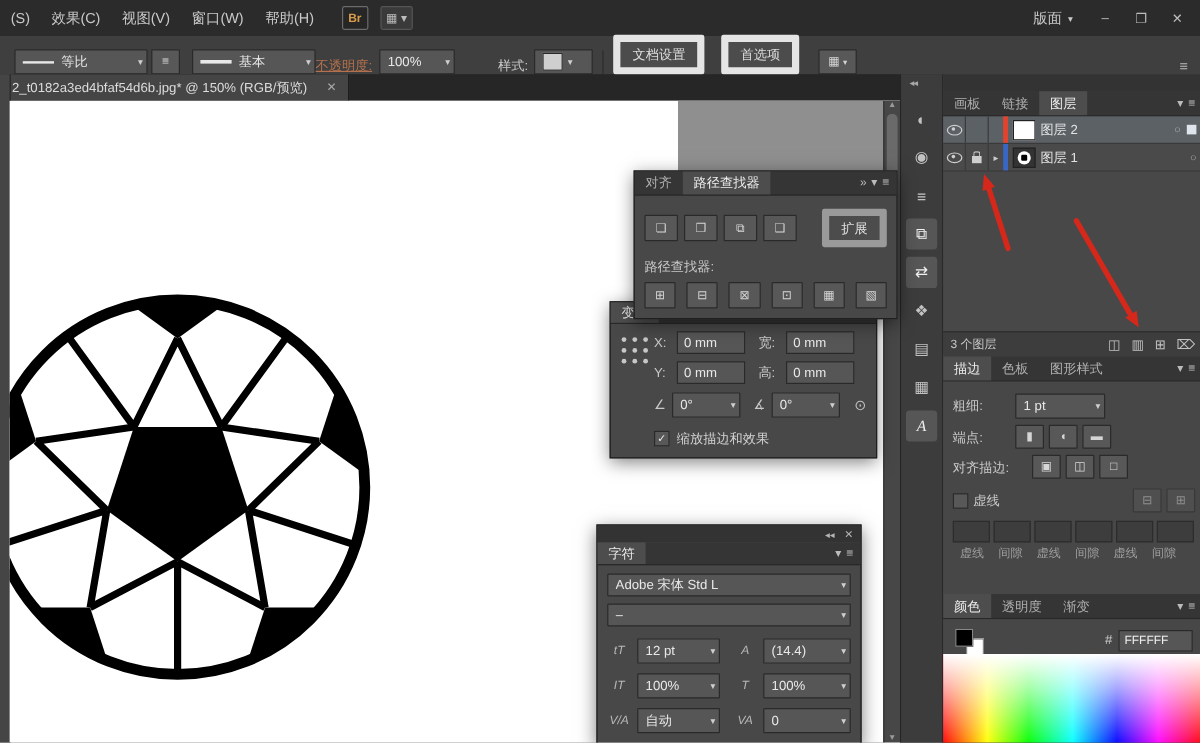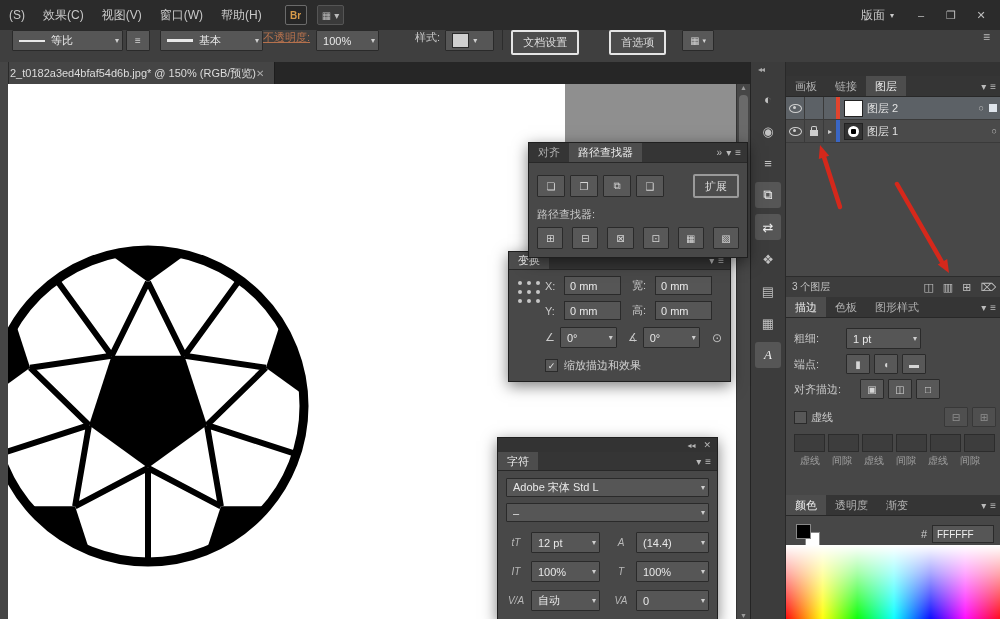--- a/index.html
+++ b/index.html
@@ -11,35 +11,35 @@
   .menubar{left:0;top:0;width:1000px;height:30px;background:#2b2b2b;display:flex;align-items:center;border-bottom:1px solid #1e1e1e}
   .menu-item{padding:0 9px;color:#c9c9c9;cursor:default;white-space:nowrap}
   .br-chip{margin-left:14px;width:20px;height:18px;border:1px solid #6b6b6b;border-radius:2px;background:#262626;
            color:#d79b4a;font-size:10px;font-weight:bold;display:flex;align-items:center;justify-content:center}
   .arr-chip{margin-left:10px;height:18px;padding:0 4px;border:1px solid #555;border-radius:2px;background:#3a3a3a;
             display:flex;align-items:center;gap:3px;font-size:10px;color:#bbb}
   .mb-right{margin-left:auto;display:flex;align-items:center;gap:4px;padding-right:6px}
   .layout-dd{display:flex;align-items:center;gap:5px;padding:0 10px;color:#c9c9c9}
   .winbtn{width:26px;height:18px;display:flex;align-items:center;justify-content:center;color:#bdbdbd;font-size:11px}
   .controlbar{left:0;top:30px;width:1000px;height:32px;background:#3f3f3f;border-bottom:1px solid #2a2a2a;
-              display:flex;align-items:flex-start}
+              display:flex;align-items:flex-end}
   .combo{display:flex;align-items:center;background:#565656;border:1px solid #2a2a2a;height:19px;
          font-size:11px;color:#e8e8e8;padding:0 3px 0 6px;border-radius:1px}
   .combo .cv{flex:1;white-space:nowrap;overflow:hidden}
   .combo .ca{color:#cfcfcf;font-size:8px;margin-left:4px}
   .linepr{display:inline-block;width:26px;height:2px;background:#e8e8e8;margin-right:6px;flex:none}
   .linepr.thick{height:3px}
   .lbl{font-size:11px;color:#c9c9c9;white-space:nowrap}
   .lbl.link{color:#b5714d;text-decoration:underline}
-  .tbtn{height:21px;padding:0 10px;background:#4c4c4c;border:2px solid #e5e5e5;border-radius:2px;
+  .tbtn{height:21px;padding:0 10px;background:#4c4c4c;border:6px solid #e5e5e5;border-radius:2px;
         display:flex;align-items:center;font-size:11px;color:#ddd}
   .vsep{width:1px;height:20px;background:#2c2c2c;margin:0 8px}
   .tabbar{left:0;top:62px;width:750px;height:22px;background:#262626}
   .doctab{position:absolute;left:0;top:0;height:22px;background:#454545;display:flex;align-items:center;
-          gap:0;padding:0 10px;font-size:11px;color:#dcdcdc;border-right:1px solid #1d1d1d}
+          gap:16px;padding:0 10px;font-size:11px;color:#dcdcdc;border-right:1px solid #1d1d1d}
   .doctab .x{font-size:10px;color:#aaa}
   
   .tools-sliver{left:0;top:62px;width:8px;height:557px;background:#454545;border-right:1px solid #2a2a2a}
   .canvas{left:8px;top:84px;width:742px;height:535px;background:#ffffff;overflow:hidden}
   .pasteboard{position:absolute;left:557px;top:0;width:176px;height:59px;background:#8f8f8f}
   .vscroll{position:absolute;right:0;top:0;width:13px;height:535px;background:#474747;border-left:1px solid #333;
            display:flex;flex-direction:column;align-items:center;font-size:7px;color:#9a9a9a}
   .vthumb{width:9px;height:70px;background:#6a6a6a;border-radius:4px;margin-top:4px}
   
   .rightcol{left:750px;top:62px;width:250px;height:557px;background:#3c3c3c;border-left:1px solid #242424}
@@ -151,21 +151,21 @@
       <span class="cv">100%</span>
       <span class="ca">▾</span>
     </div>
     <span class="lbl" style="margin-left:36px">样式:</span>
     <div class="combo" style="margin-left:5px;width:38px">
       <span style="width:15px;height:13px;background:#cfcfcf;border:1px solid #2a2a2a"></span>
       <span class="ca">▾</span>
     </div>
     <span class="vsep"></span>
     <div class="tbtn">文档设置</div>
-    <div class="tbtn" style="margin-left:30px">首选项</div>
+    <div class="tbtn" style="margin-left:14px">首选项</div>
     <div class="sq" style="margin-left:16px;height:19px;width:30px;gap:3px">
       <span>▦</span>
       <span style="font-size:7px">▾</span>
     </div>
     <span style="margin-left:auto;margin-right:10px;color:#bbb">≡</span>
   </div>
 
   <div class="tabbar abs">
     <div class="doctab">
       <span>2_t0182a3ed4bfaf54d6b.jpg* @ 150% (RGB/预览)</span>

